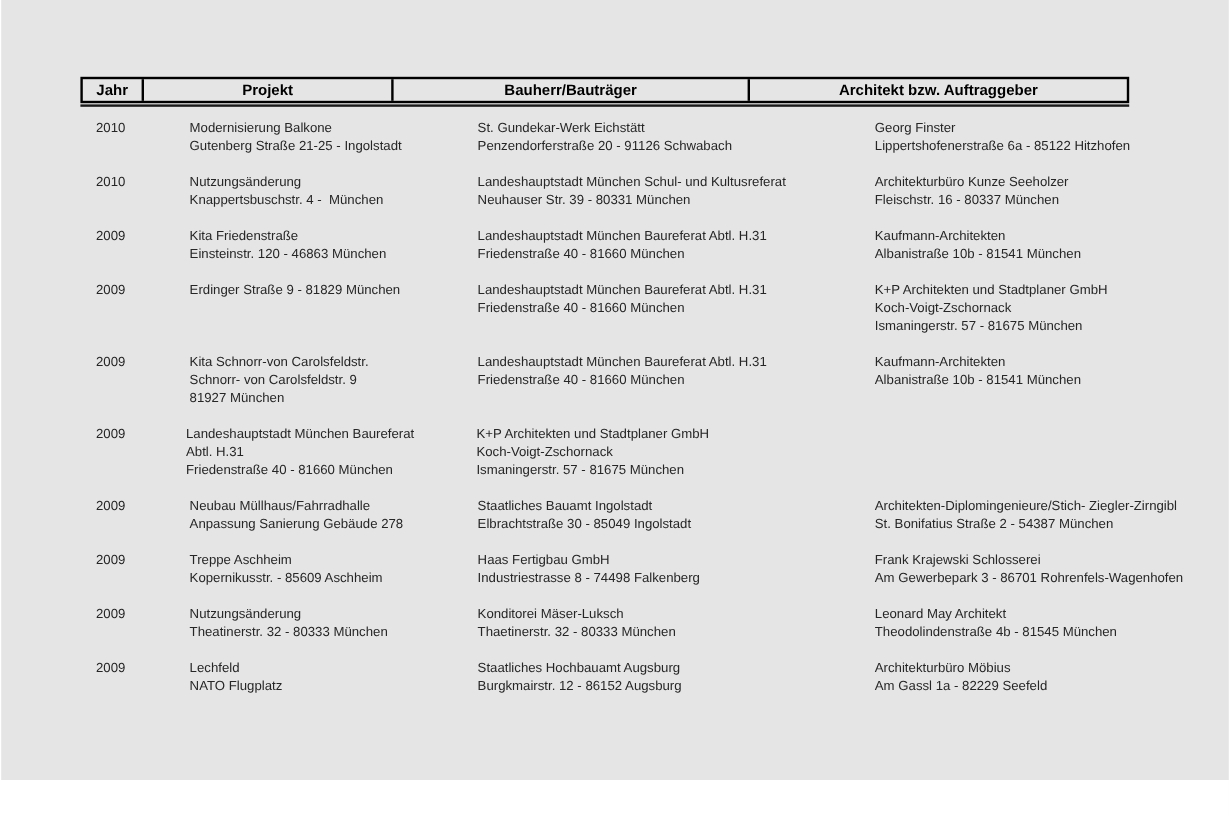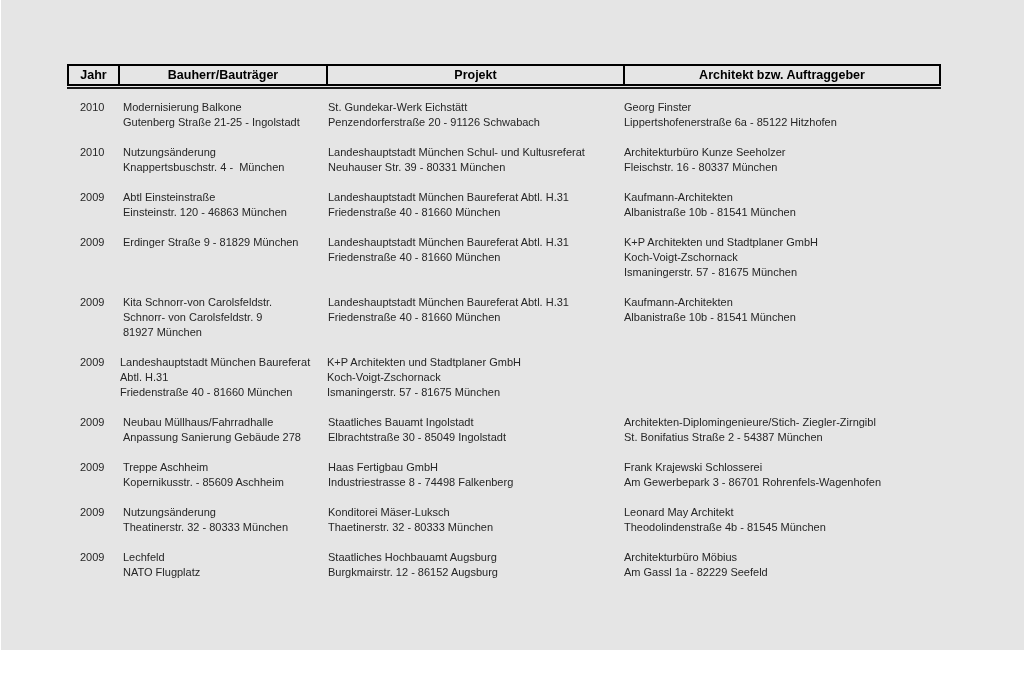--- a/index.html
+++ b/index.html
@@ -55,40 +55,41 @@
   .table-body {
     margin-top: 11px;
   }
   .table-row {
     display: grid;
     grid-template-columns: 49px 208px 297px 320px;
     margin-bottom: 15px;
     font-size: 11px;
     line-height: 15px;
     color: #262626;
+    gap: 35px;
   }
   .cell { overflow: visible; }
   .cell-jahr      { padding-left: 13px; }
   .cell-projekt   { padding-left: 7px;  }
   .cell-bauherr   { padding-left: 4px;  }
   .cell-architekt { padding-left: 3px;  }
   .cell-line {
     white-space: pre-wrap;
   }
 </style>
 </head>
 <body>
 
 <div class="page">
   <div class="ref-table">
 
     <div class="table-header">
       <div class="header-cell">Jahr</div>
+      <div class="header-cell">Projekt</div>
       <div class="header-cell">Bauherr/Bauträger</div>
-      <div class="header-cell">Projekt</div>
       <div class="header-cell">Architekt bzw. Auftraggeber</div>
     </div>
     <div class="header-underline"></div>
 
     <div class="table-body" id="table-body">
         <div class="table-row">
           <div class="cell cell-jahr">
             <div class="cell-line">2010</div>
           </div>
           <div class="cell cell-projekt">
@@ -119,21 +120,21 @@
           <div class="cell cell-architekt">
             <div class="cell-line">Architekturbüro Kunze Seeholzer</div>
             <div class="cell-line">Fleischstr. 16 - 80337 München</div>
           </div>
         </div>
         <div class="table-row">
           <div class="cell cell-jahr">
             <div class="cell-line">2009</div>
           </div>
           <div class="cell cell-projekt">
-            <div class="cell-line">Abtl Einsteinstraße</div>
+            <div class="cell-line">Kita Friedenstraße</div>
             <div class="cell-line">Einsteinstr. 120 - 46863 München</div>
           </div>
           <div class="cell cell-bauherr">
             <div class="cell-line">Landeshauptstadt München Baureferat Abtl. H.31</div>
             <div class="cell-line">Friedenstraße 40 - 81660 München</div>
           </div>
           <div class="cell cell-architekt">
             <div class="cell-line">Kaufmann-Architekten</div>
             <div class="cell-line">Albanistraße 10b - 81541 München</div>
           </div>

